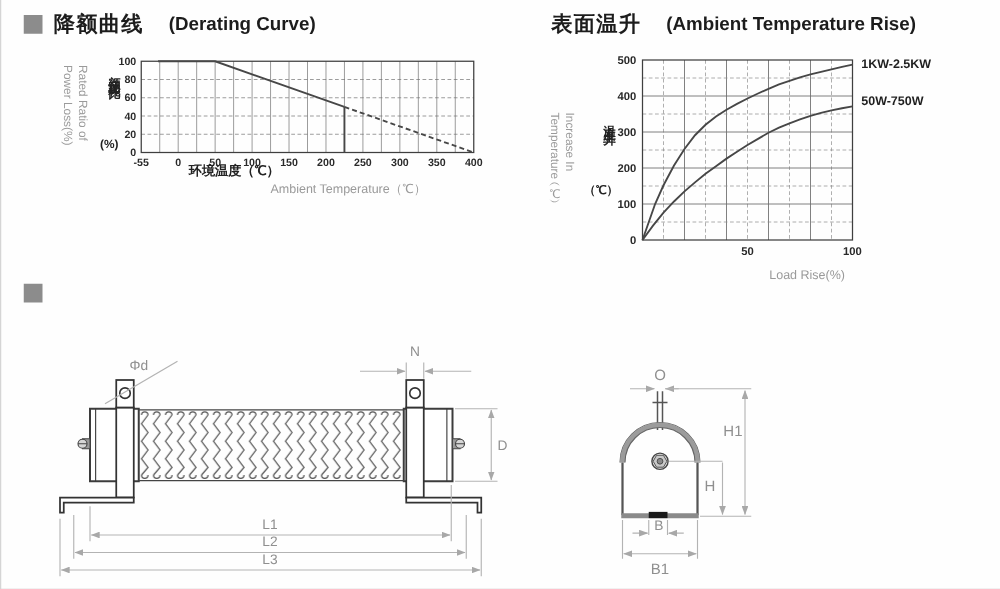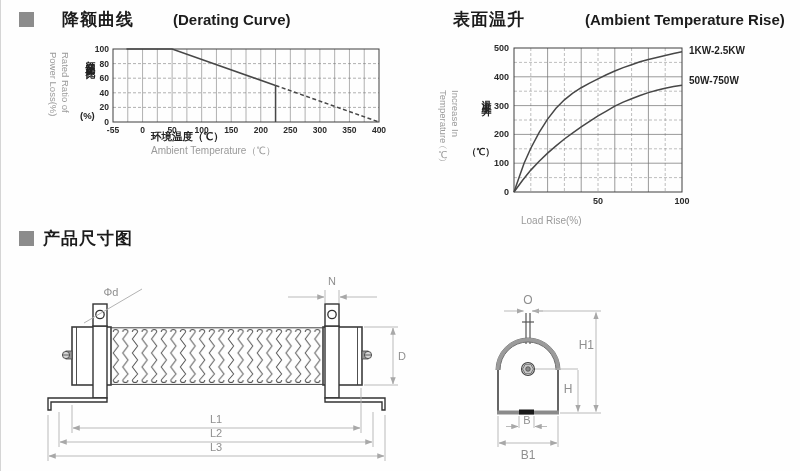--- a/index.html
+++ b/index.html
@@ -8,46 +8,45 @@
         font-family:"Liberation Sans",sans-serif;}
   .sec-h{position:absolute;display:flex;align-items:center;color:#1c1c1c;font-weight:bold;}
   .sec-h .sq{width:15px;height:15px;background:#8c8c8c;margin-right:9px;flex:0 0 auto;}
   .sec-h .zh{font-size:17px;letter-spacing:1px;}
   .sec-h .en{font-size:15px;margin-left:20px;}
   .abs{position:absolute;}
   .vzh{writing-mode:vertical-rl;text-orientation:upright;font-size:10px;font-weight:bold;color:#222;letter-spacing:2px;}
   .vgray{writing-mode:vertical-rl;font-size:9.5px;color:#9a9a9a;line-height:12px;}
   .vgray span{display:block;}
   .xlab-zh{font-size:10.5px;font-weight:bold;color:#222;text-align:left;}
-  .xlab-en{font-size:10px;color:#9a9a9a;text-align:left;}
+  .xlab-en{font-size:10px;color:#9a9a9a;text-align:right;}
   .unit{font-size:9.5px;font-weight:bold;color:#222;}
   svg text{font-family:"Liberation Sans",sans-serif;}
   .tick{font-size:8.5px;font-weight:bold;fill:#2a2a2a;}
   .tick2{font-size:9px;font-weight:bold;fill:#2a2a2a;}
   .serlab{font-size:10px;font-weight:bold;fill:#1f1f1f;}
   .dim{font-size:11px;fill:#8f8f8f;}
   .dim2{font-size:12px;fill:#8f8f8f;}
 </style>
 </head>
 <body>
 
 <div class="page">
 
-  <div class="sec-h" style="left:18px;top:8px;gap:19px;">
+  <div class="sec-h" style="left:18px;top:8px;">
     <span class="sq"></span>
     <span class="zh">降额曲线</span>
     <span class="en">(Derating Curve)</span>
   </div>
-  <div class="sec-h" style="left:452px;top:8px;gap:40px;">
+  <div class="sec-h" style="left:440px;top:8px;">
     <span class="zh">表面温升</span>
     <span class="en">(Ambient Temperature Rise)</span>
   </div>
   <div class="sec-h" style="left:18px;top:227px;">
     <span class="sq"></span>
-    <span class="zh">产品尺寸图</span>
   </div>
 
   <svg id="chart1" class="abs" style="left:40px;top:38px;" width="360" height="127" viewBox="0 0 360 127">
       <line x1="86.77777777777777" y1="11" x2="86.77777777777777" y2="84" stroke="#6f6f6f" stroke-width="0.55"></line>
       <line x1="101.55555555555556" y1="11" x2="101.55555555555556" y2="84" stroke="#6f6f6f" stroke-width="0.55"></line>
       <line x1="116.33333333333334" y1="11" x2="116.33333333333334" y2="84" stroke="#6f6f6f" stroke-width="0.55"></line>
       <line x1="131.11111111111111" y1="11" x2="131.11111111111111" y2="84" stroke="#6f6f6f" stroke-width="0.55"></line>
       <line x1="145.88888888888889" y1="11" x2="145.88888888888889" y2="84" stroke="#6f6f6f" stroke-width="0.55"></line>
       <line x1="160.66666666666669" y1="11" x2="160.66666666666669" y2="84" stroke="#6f6f6f" stroke-width="0.55"></line>
       <line x1="175.44444444444446" y1="11" x2="175.44444444444446" y2="84" stroke="#6f6f6f" stroke-width="0.55"></line>

